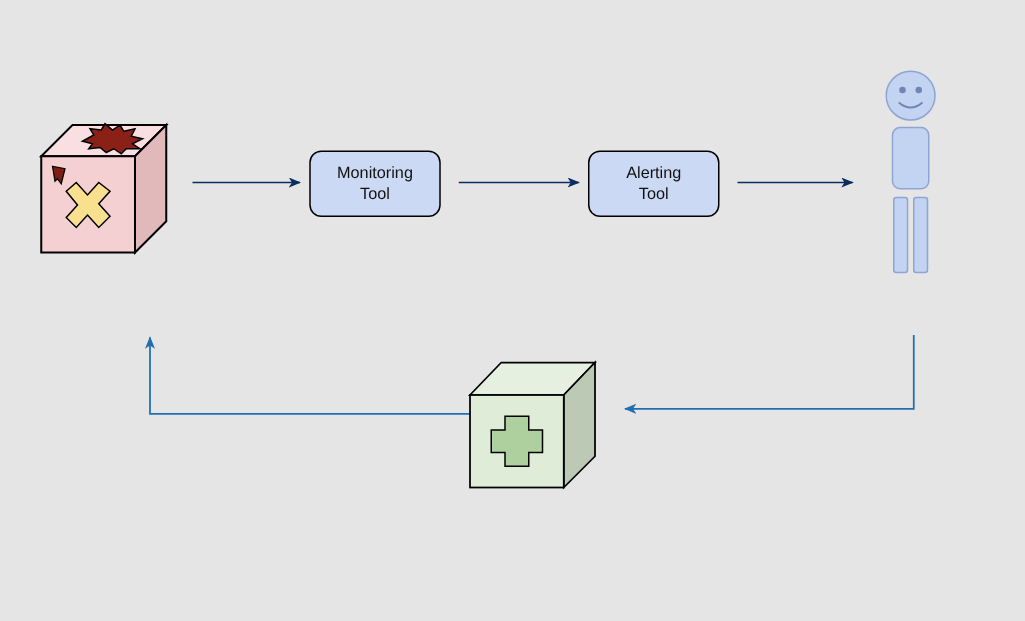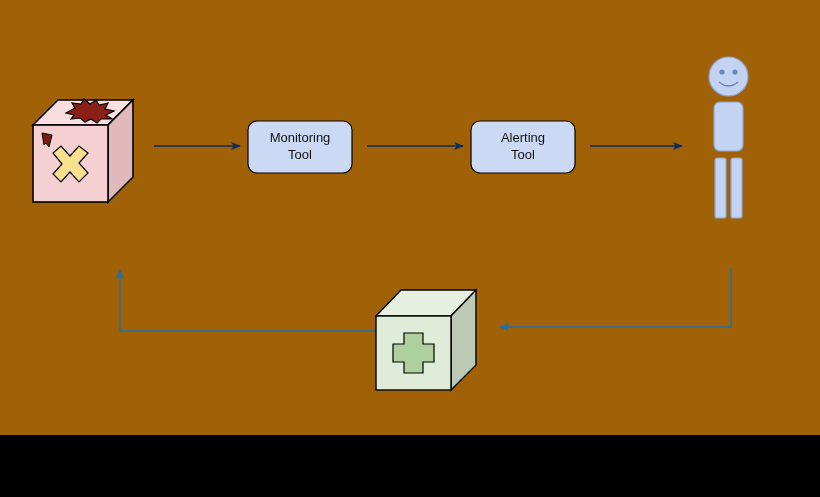--- a/index.html
+++ b/index.html
@@ -3,22 +3,22 @@
 <meta charset="utf-8">
 <style>
   html, body {
     margin: 0;
     padding: 0;
     background: #000000;
   }
   #canvas {
     position: relative;
     width: 820px;
-    height: 435px;
-    background: #a16207;
+    height: 497px;
+    background: #e5e5e5;
     overflow: hidden;
     font-family: "Liberation Sans", sans-serif;
     text-decoration: underline;
   }
   #diagram-svg {
     position: absolute;
     left: 0;
     top: 0;
     width: 820px;
     height: 497px;

